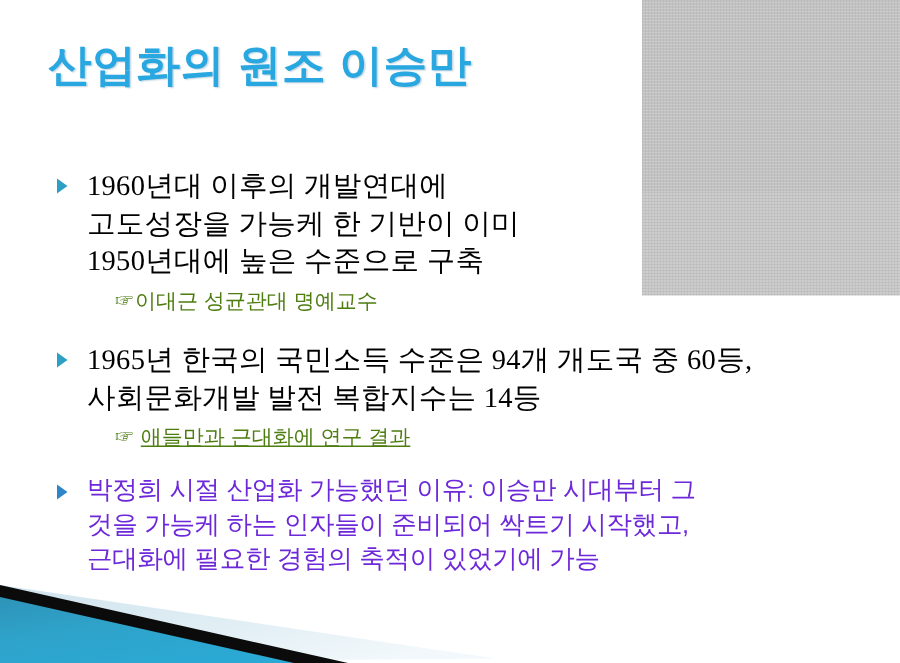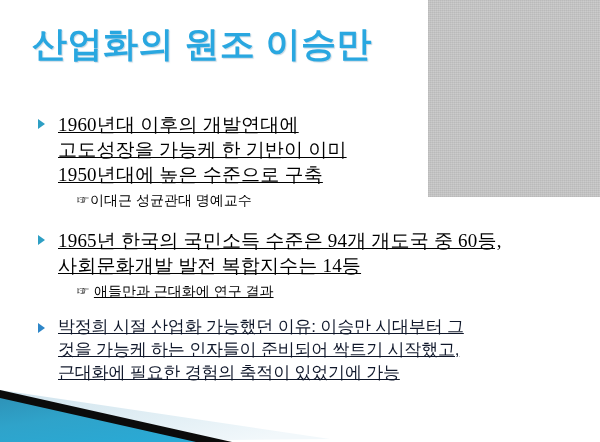--- a/index.html
+++ b/index.html
@@ -17,21 +17,21 @@
   }
 
   
   #slide-title {
     position: absolute;
     left: 32px;
     top: 22px;
     width: 390px;
     font-family: "Liberation Sans", sans-serif;
     font-weight: bold;
-    font-size: 35px;
+    font-size: 29px;
     line-height: 44px;
     color: #29A7E0;
     letter-spacing: 0.5px;
     text-shadow: 1px 1px 1px rgba(150,180,200,0.55);
     white-space: nowrap;
   }
 
   
   #portrait-frame {
     position: absolute;
@@ -102,45 +102,44 @@
     border-left: 7px solid #2E9FC4;
     border-top: 5px solid transparent;
     border-bottom: 5px solid transparent;
   }
   .bullet-text {
     font-family: "Liberation Serif", serif;
     font-size: 19px;
     line-height: 25px;
     color: #000000;
     white-space: pre-line;
-    text-decoration: underline;
   }
   .bullet-text.serif-wide { letter-spacing: 0.2px; }
 
   .sub-note {
     font-family: "Liberation Sans", sans-serif;
     font-size: 14px;
     line-height: 20px;
-    color: #000000;
+    color: #4d7c0f;
     margin-top: 3px;
     padding-left: 18px;
   }
   .sub-note .hand { font-size: 14px; }
   .sub-note.underlined .note-text { text-decoration: underline; }
 
   
   .bullet-block.blue .bullet-marker {
     border-left-color: #2E86C8;
     top: 8px;
   }
   .bullet-text.blue {
     font-family: "Liberation Sans", sans-serif;
     font-size: 17px;
     line-height: 23px;
-    color: #0f172a;
+    color: #6d28d9;
     white-space: pre-line;
     letter-spacing: -0.2px;
   }
 
   
   #deco {
     position: absolute;
     left: 0;
     bottom: 0;
     width: 600px;

